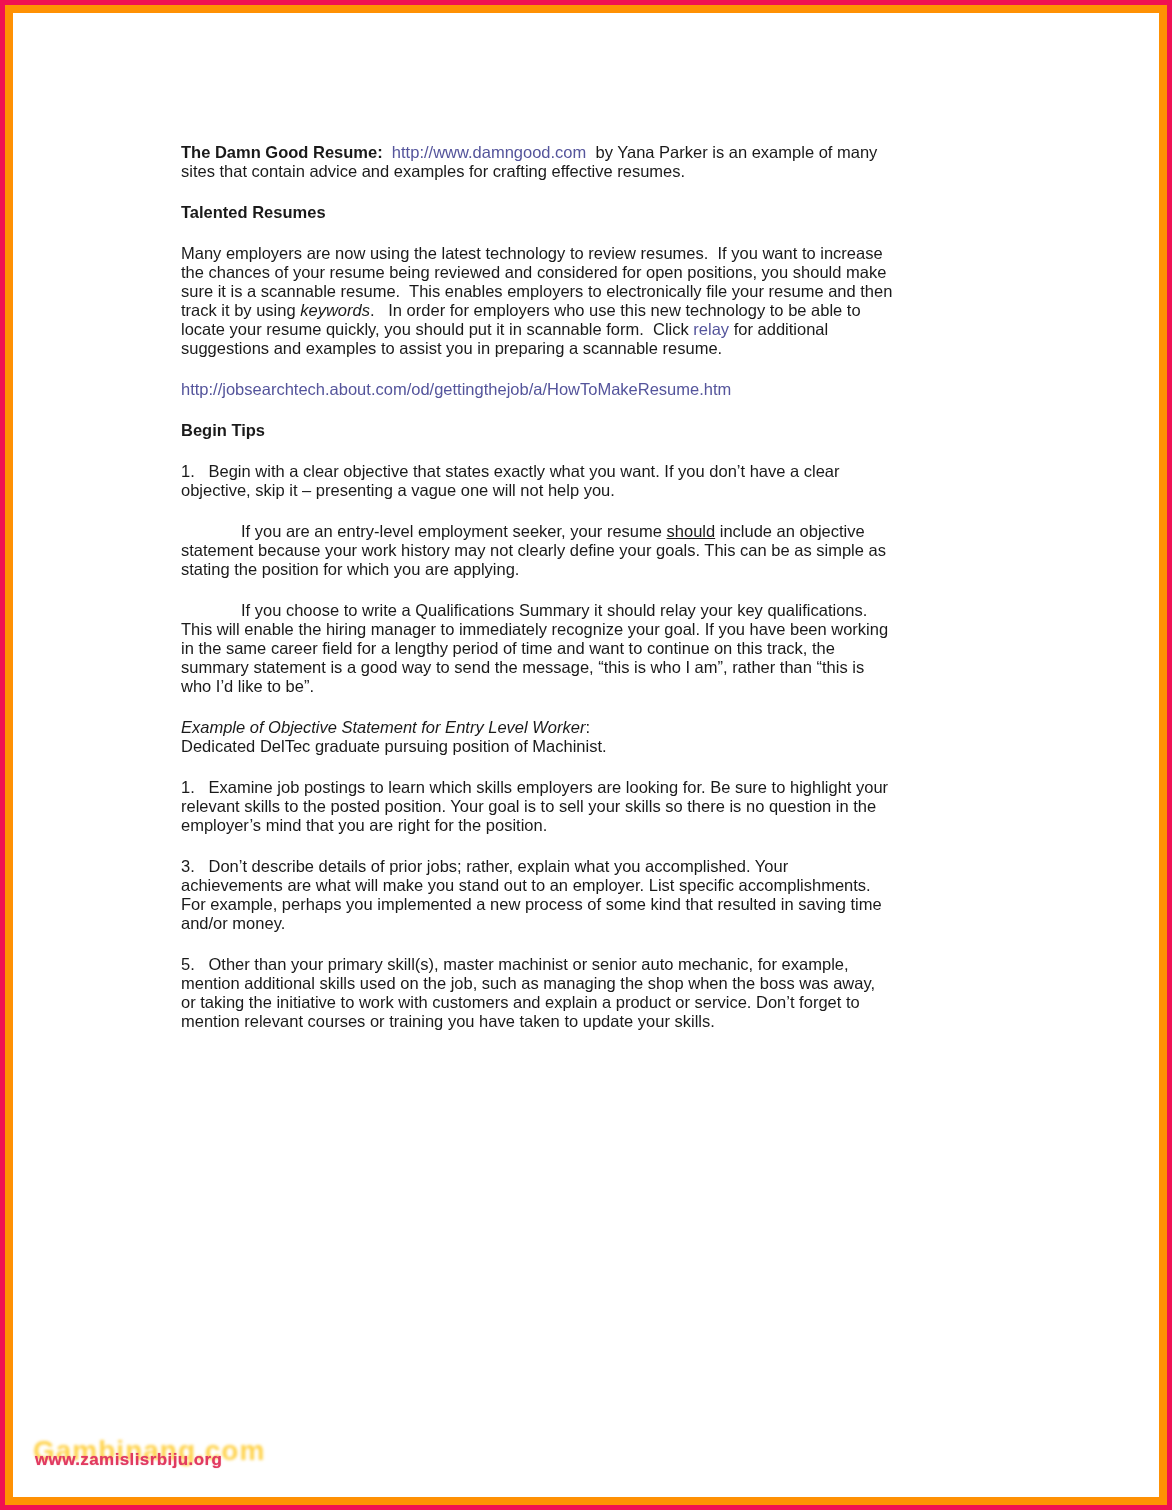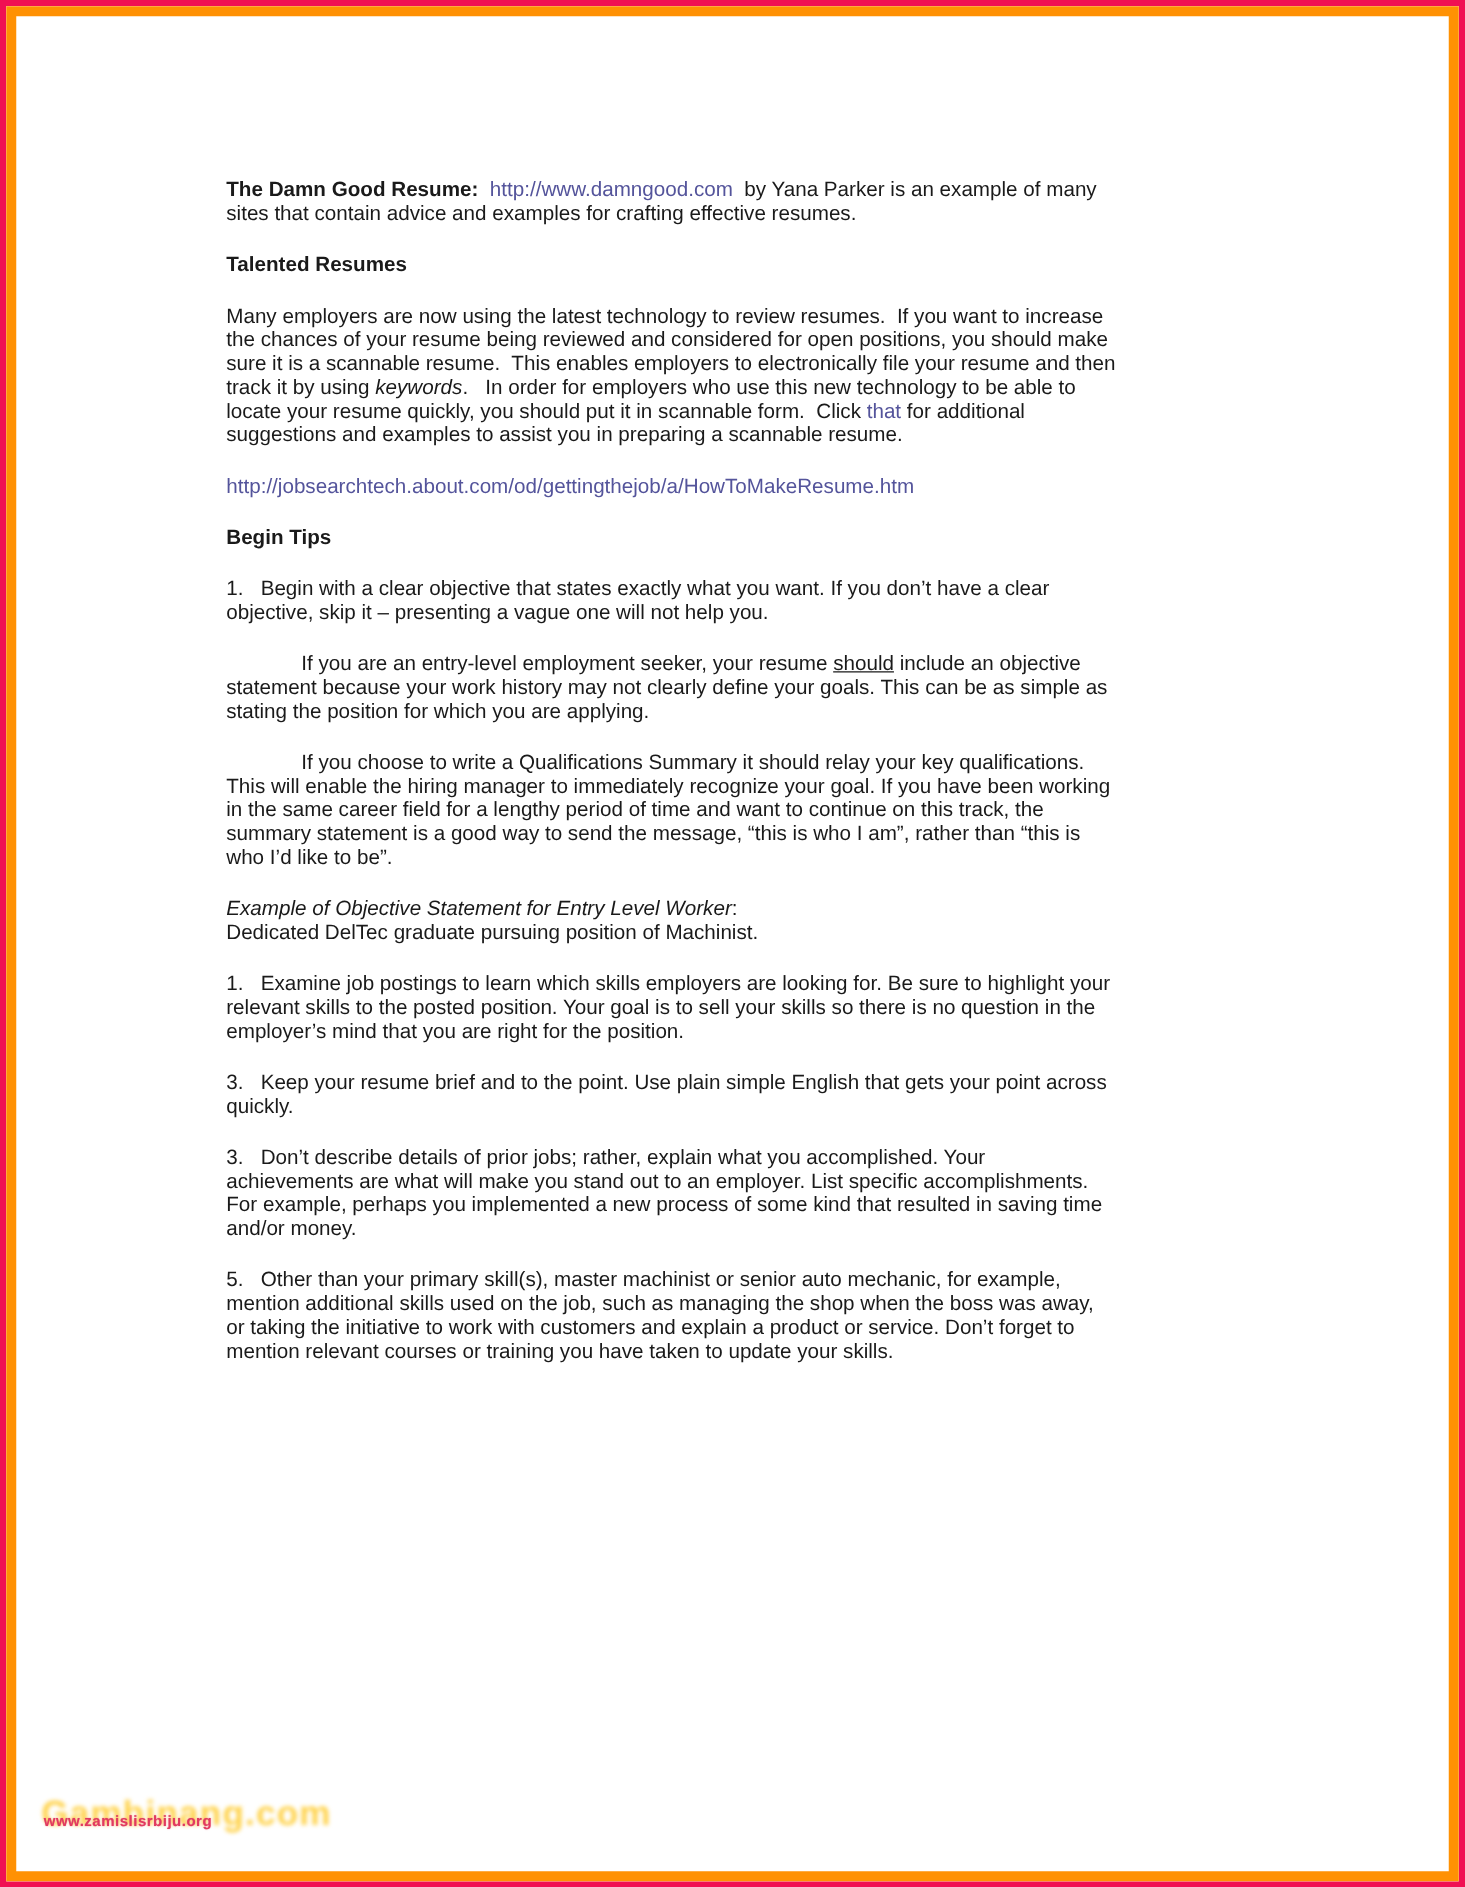--- a/index.html
+++ b/index.html
@@ -46,21 +46,21 @@
   .heading{font-weight:bold;}
   .wm-back{
     position:absolute;left:33px;top:1435px;
     font-weight:bold;font-size:28px;letter-spacing:1px;
     color:var(--wm-yellow);
     filter:blur(1.6px);
     white-space:nowrap;
   }
   .wm-front{
     position:absolute;left:35px;top:1450px;
-    font-weight:bold;font-size:12px;letter-spacing:0.4px;
+    font-weight:bold;font-size:17px;letter-spacing:0.4px;
     color:var(--wm-pink);
     text-shadow:0 0 1px rgba(225,58,96,.7);
     white-space:nowrap;
   }
 </style>
 </head>
 <body>
 
 <div class="frame-outer">
   <div class="frame-inner"></div>
@@ -70,21 +70,21 @@
 
   <p class="para"><span class="b">The Damn Good Resume:  </span><span class="link">http://www.damngood.com</span><span>  by Yana Parker is an example of many
 sites that contain advice and examples for crafting effective resumes.</span></p>
 
   <p class="para heading">Talented Resumes</p>
 
   <p class="para"><span>Many employers are now using the latest technology to review resumes.  If you want to increase
 the chances of your resume being reviewed and considered for open positions, you should make
 sure it is a scannable resume.  This enables employers to electronically file your resume and then
 track it by using </span><span class="it">keywords</span><span>.   In order for employers who use this new technology to be able to
-locate your resume quickly, you should put it in scannable form.  Click </span><span class="link">that</span><span> for additional
+locate your resume quickly, you should put it in scannable form.  Click </span><span class="link">relay</span><span> for additional
 suggestions and examples to assist you in preparing a scannable resume.</span></p>
 
   <p class="para"><span class="link">http://jobsearchtech.about.com/od/gettingthejob/a/HowToMakeResume.htm</span></p>
 
   <p class="para heading">Begin Tips</p>
 
   <p class="para">1.   Begin with a clear objective that states exactly what you want. If you don’t have a clear
 objective, skip it – presenting a vague one will not help you.</p>
 
   <p class="para indent"><span>If you are an entry-level employment seeker, your resume </span><span class="u">should</span><span> include an objective
@@ -97,22 +97,20 @@
 summary statement is a good way to send the message, “this is who I am”, rather than “this is
 who I’d like to be”.</p>
 
   <p class="para"><span class="it">Example of Objective Statement for Entry Level Worker</span><span>:
 </span><span>Dedicated DelTec graduate pursuing position of Machinist.</span></p>
 
 
   <p class="para">1.   Examine job postings to learn which skills employers are looking for. Be sure to highlight your
 relevant skills to the posted position. Your goal is to sell your skills so there is no question in the
 employer’s mind that you are right for the position.</p>
-  <p class="para">3.   Keep your resume brief and to the point. Use plain simple English that gets your point across
-quickly.</p>
   <p class="para">3.   Don’t describe details of prior jobs; rather, explain what you accomplished. Your
 achievements are what will make you stand out to an employer. List specific accomplishments.
 For example, perhaps you implemented a new process of some kind that resulted in saving time
 and/or money.</p>
   <p class="para">5.   Other than your primary skill(s), master machinist or senior auto mechanic, for example,
 mention additional skills used on the job, such as managing the shop when the boss was away,
 or taking the initiative to work with customers and explain a product or service. Don’t forget to
 mention relevant courses or training you have taken to update your skills.</p>
 
 </div>

